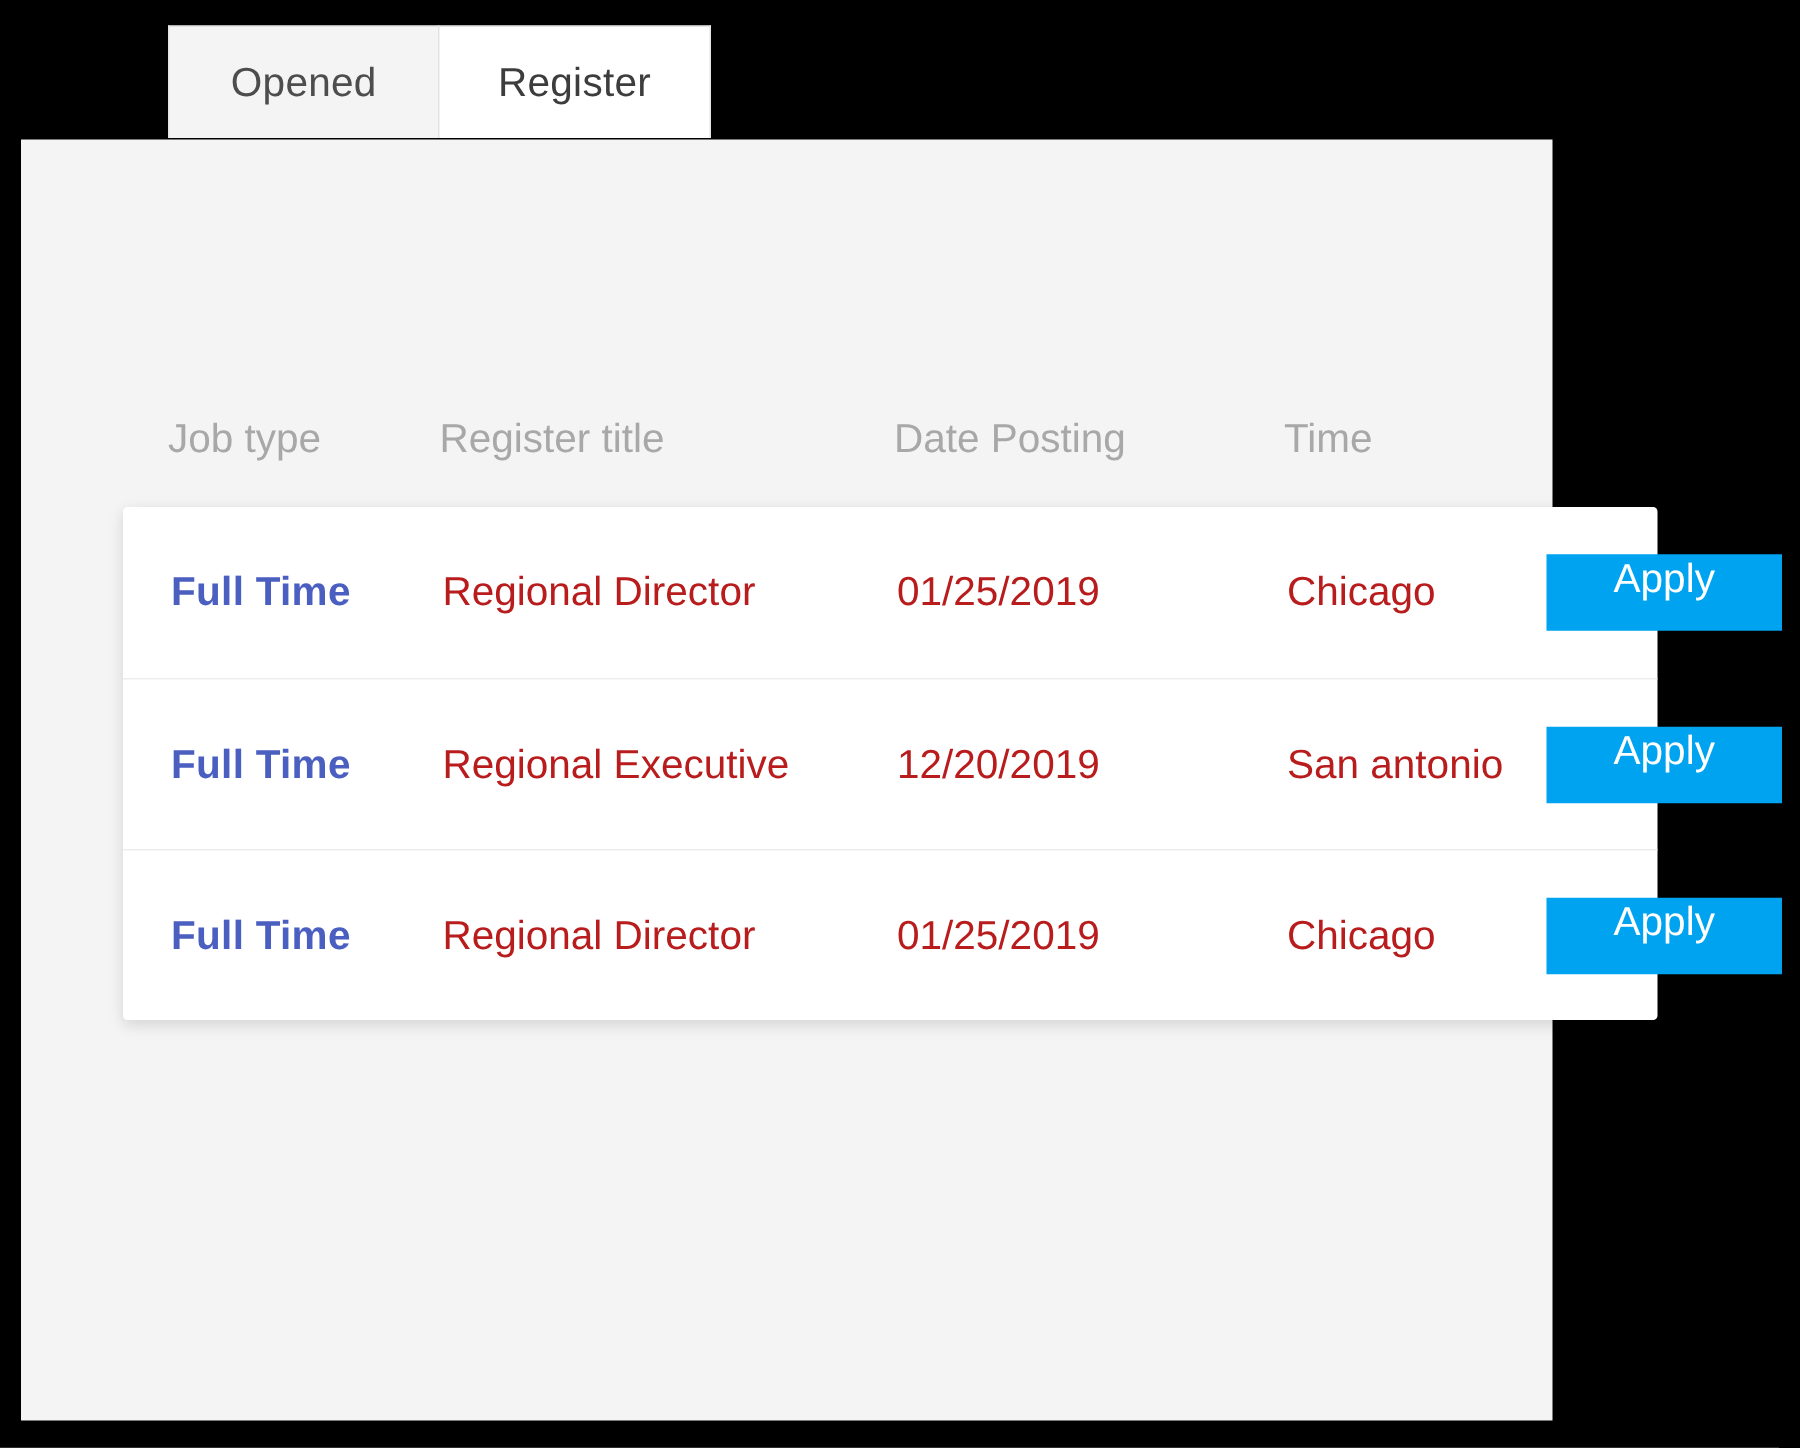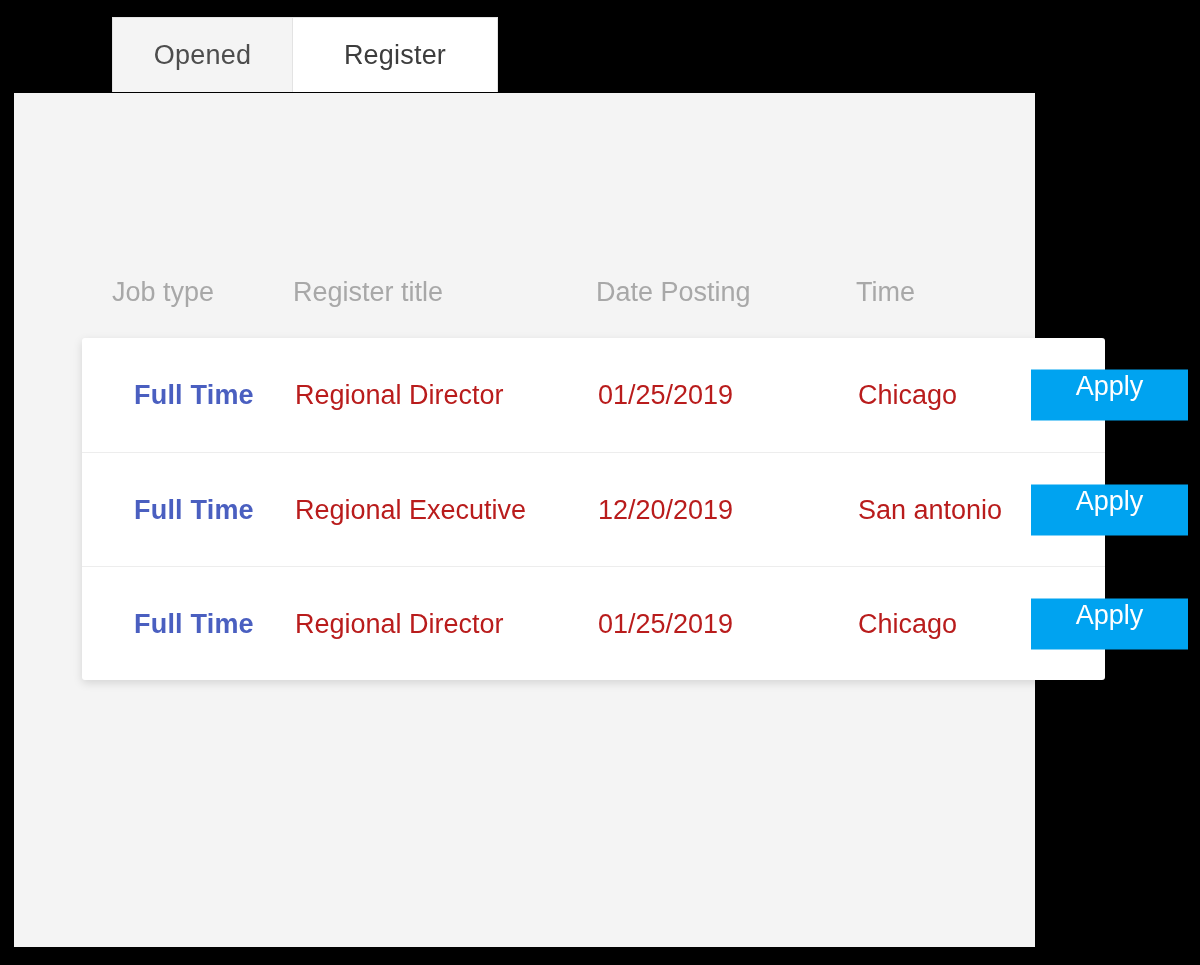--- a/index.html
+++ b/index.html
@@ -45,21 +45,21 @@
   .tab--inactive {
     background: #f4f4f4;
     color: #4d4d4d;
     width: 180px;
     border-right: none;
   }
 
   .tab--active {
     background: #ffffff;
     color: #3d3d3d;
-    width: 206px;
+    width: 182px;
   }
 
   
   .page-panel {
     position: absolute;
     left: 14px;
     top: 93px;
     width: 1021px;
     height: 854px;
     background: #f4f4f4;
@@ -132,21 +132,20 @@
     color: #b91c1c;
     white-space: nowrap;
     line-height: 1;
   }
 
   .cell--type {
     left: 32px;
     color: #4a5fc0;
     font-weight: bold;
     letter-spacing: 0.2px;
-    margin-left: 20px;
   }
 
   .cell--title { left: 213px; }
   .cell--date  { left: 516px; }
   .cell--city  { left: 776px; }
 
   
   .apply-btn {
     position: absolute;
     left: 949px;

